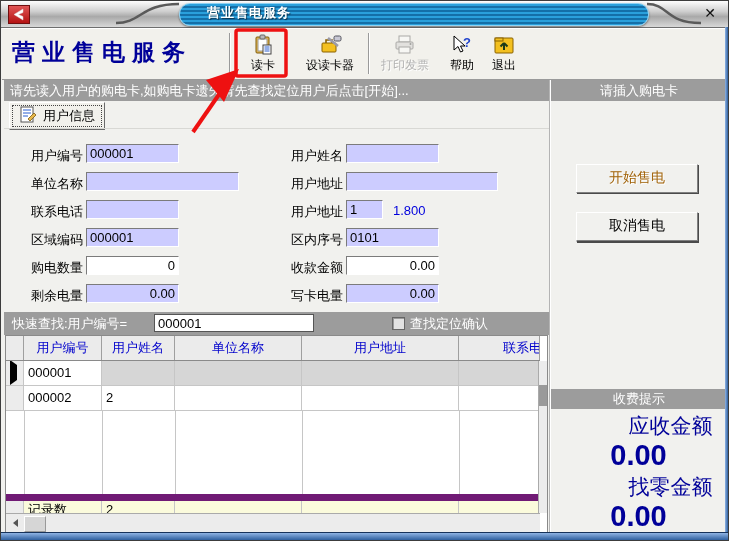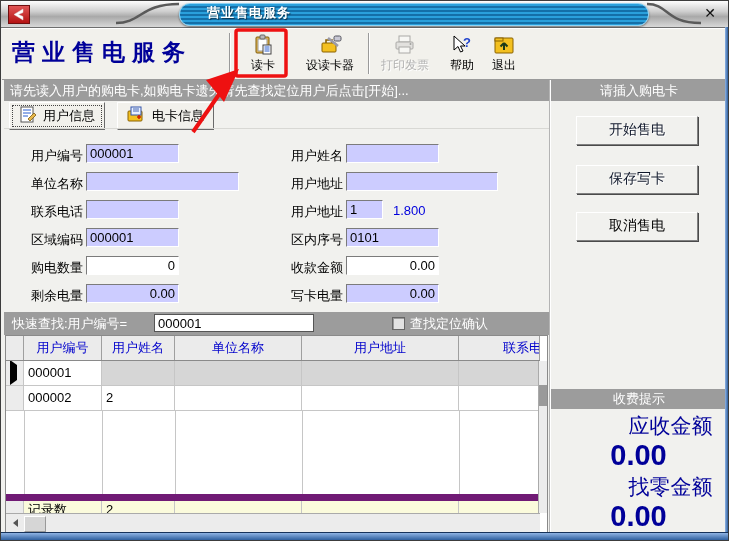--- a/index.html
+++ b/index.html
@@ -78,21 +78,21 @@
   .hs-arrow{position:absolute;left:2px;top:2px;width:14px;height:14px;display:flex;align-items:center;justify-content:center;}
   .hs-arrow b{width:0;height:0;border-right:5px solid #555;border-top:4px solid transparent;border-bottom:4px solid transparent;}
   .hs-thumb{position:absolute;left:18px;top:2px;width:20px;height:14px;background:#d6d6d6;border:1px solid #999;
     border-top-color:#fff;border-left-color:#fff;}
   .vscroll{position:absolute;right:0;top:25px;bottom:19px;width:8px;background:#ececec;border-left:1px solid #aaa;}
   .vs-thumb{position:absolute;left:0;top:24px;width:8px;height:21px;background:#9a9a9a;}
   
   .rp-btn{position:absolute;left:575px;width:120px;height:27px;background:#f1f1ee;text-align:center;
     font-size:14px;line-height:25px;border:1px solid #808080;border-top-color:#fff;border-left-color:#fff;
     box-shadow:1px 1px 0 #4a4a4a;cursor:default;}
-  .rp-btn.disabled{color:#0f172a;text-shadow:1px 1px 0 #fff;}
+  .rp-btn.disabled{color:#a16207;text-shadow:1px 1px 0 #fff;margin-top:48px;}
   .fee-head{position:absolute;left:550px;top:388px;width:176px;height:20px;background:#9c9c9c;color:#fff;
     font-size:13px;line-height:20px;text-align:center;}
   .fee-text{position:absolute;left:549px;width:177px;text-align:center;color:#000099;}
   .fee-lbl{font-size:21px;margin-left:32px;}
   .fee-val{font-size:29px;font-weight:bold;}
   
   .bottom-edge{position:absolute;left:0;right:0;bottom:0;height:7px;
     background:linear-gradient(#8fb4e4,#2f5f9e);border-top:1px solid #16325a;}
   
   .annot{position:absolute;left:0;top:0;pointer-events:none;z-index:50;}
@@ -189,31 +189,20 @@
   <div class="tab active" style="left:8px;">
     <span>
       <svg width="18" height="17" viewBox="0 0 18 17">
         <rect x="2" y="1" width="12" height="15" fill="#fff" stroke="#555"></rect>
         <path d="M4 4h8M4 7h8M4 10h5" stroke="#2a5fd0" stroke-width="1"></path>
         <path d="M9 13 L15 7 L17 9 L11 15 Z" fill="#e8b84b" stroke="#7a5a10" stroke-width="0.8"></path>
       </svg>
     </span>
     <span>用户信息</span>
   </div>
-  <div class="tab" style="left:116px;">
-    <span>
-      <svg width="19" height="17" viewBox="0 0 19 17">
-        <rect x="1" y="5" width="14" height="10" rx="1" fill="#f3c020" stroke="#8a6200"></rect>
-        <rect x="4" y="1" width="10" height="8" fill="#e8f0ff" stroke="#3355aa"></rect>
-        <path d="M6 3h6M6 5h6" stroke="#3355aa" stroke-width="0.9"></path>
-        <path d="M10 11 h4 M12 9 v4" stroke="#cc2200" stroke-width="1.6"></path>
-      </svg>
-    </span>
-    <span>电卡信息</span>
-  </div>
   <div class="tabs-baseline"></div>
 
   <div class="fld-label" style="left:16px;top:146px;">用户编号</div>
   <input class="fld-input" style="left: 85px; top: 143px; width: 93px;" value="000001">
   <div class="fld-label" style="left:276px;top:146px;">用户姓名</div>
   <input class="fld-input" style="left: 345px; top: 143px; width: 93px;" value="">
 
   <div class="fld-label" style="left:16px;top:174px;">单位名称</div>
   <input class="fld-input" style="left: 85px; top: 171px; width: 153px;" value="">
   <div class="fld-label" style="left:276px;top:174px;">用户地址</div>

